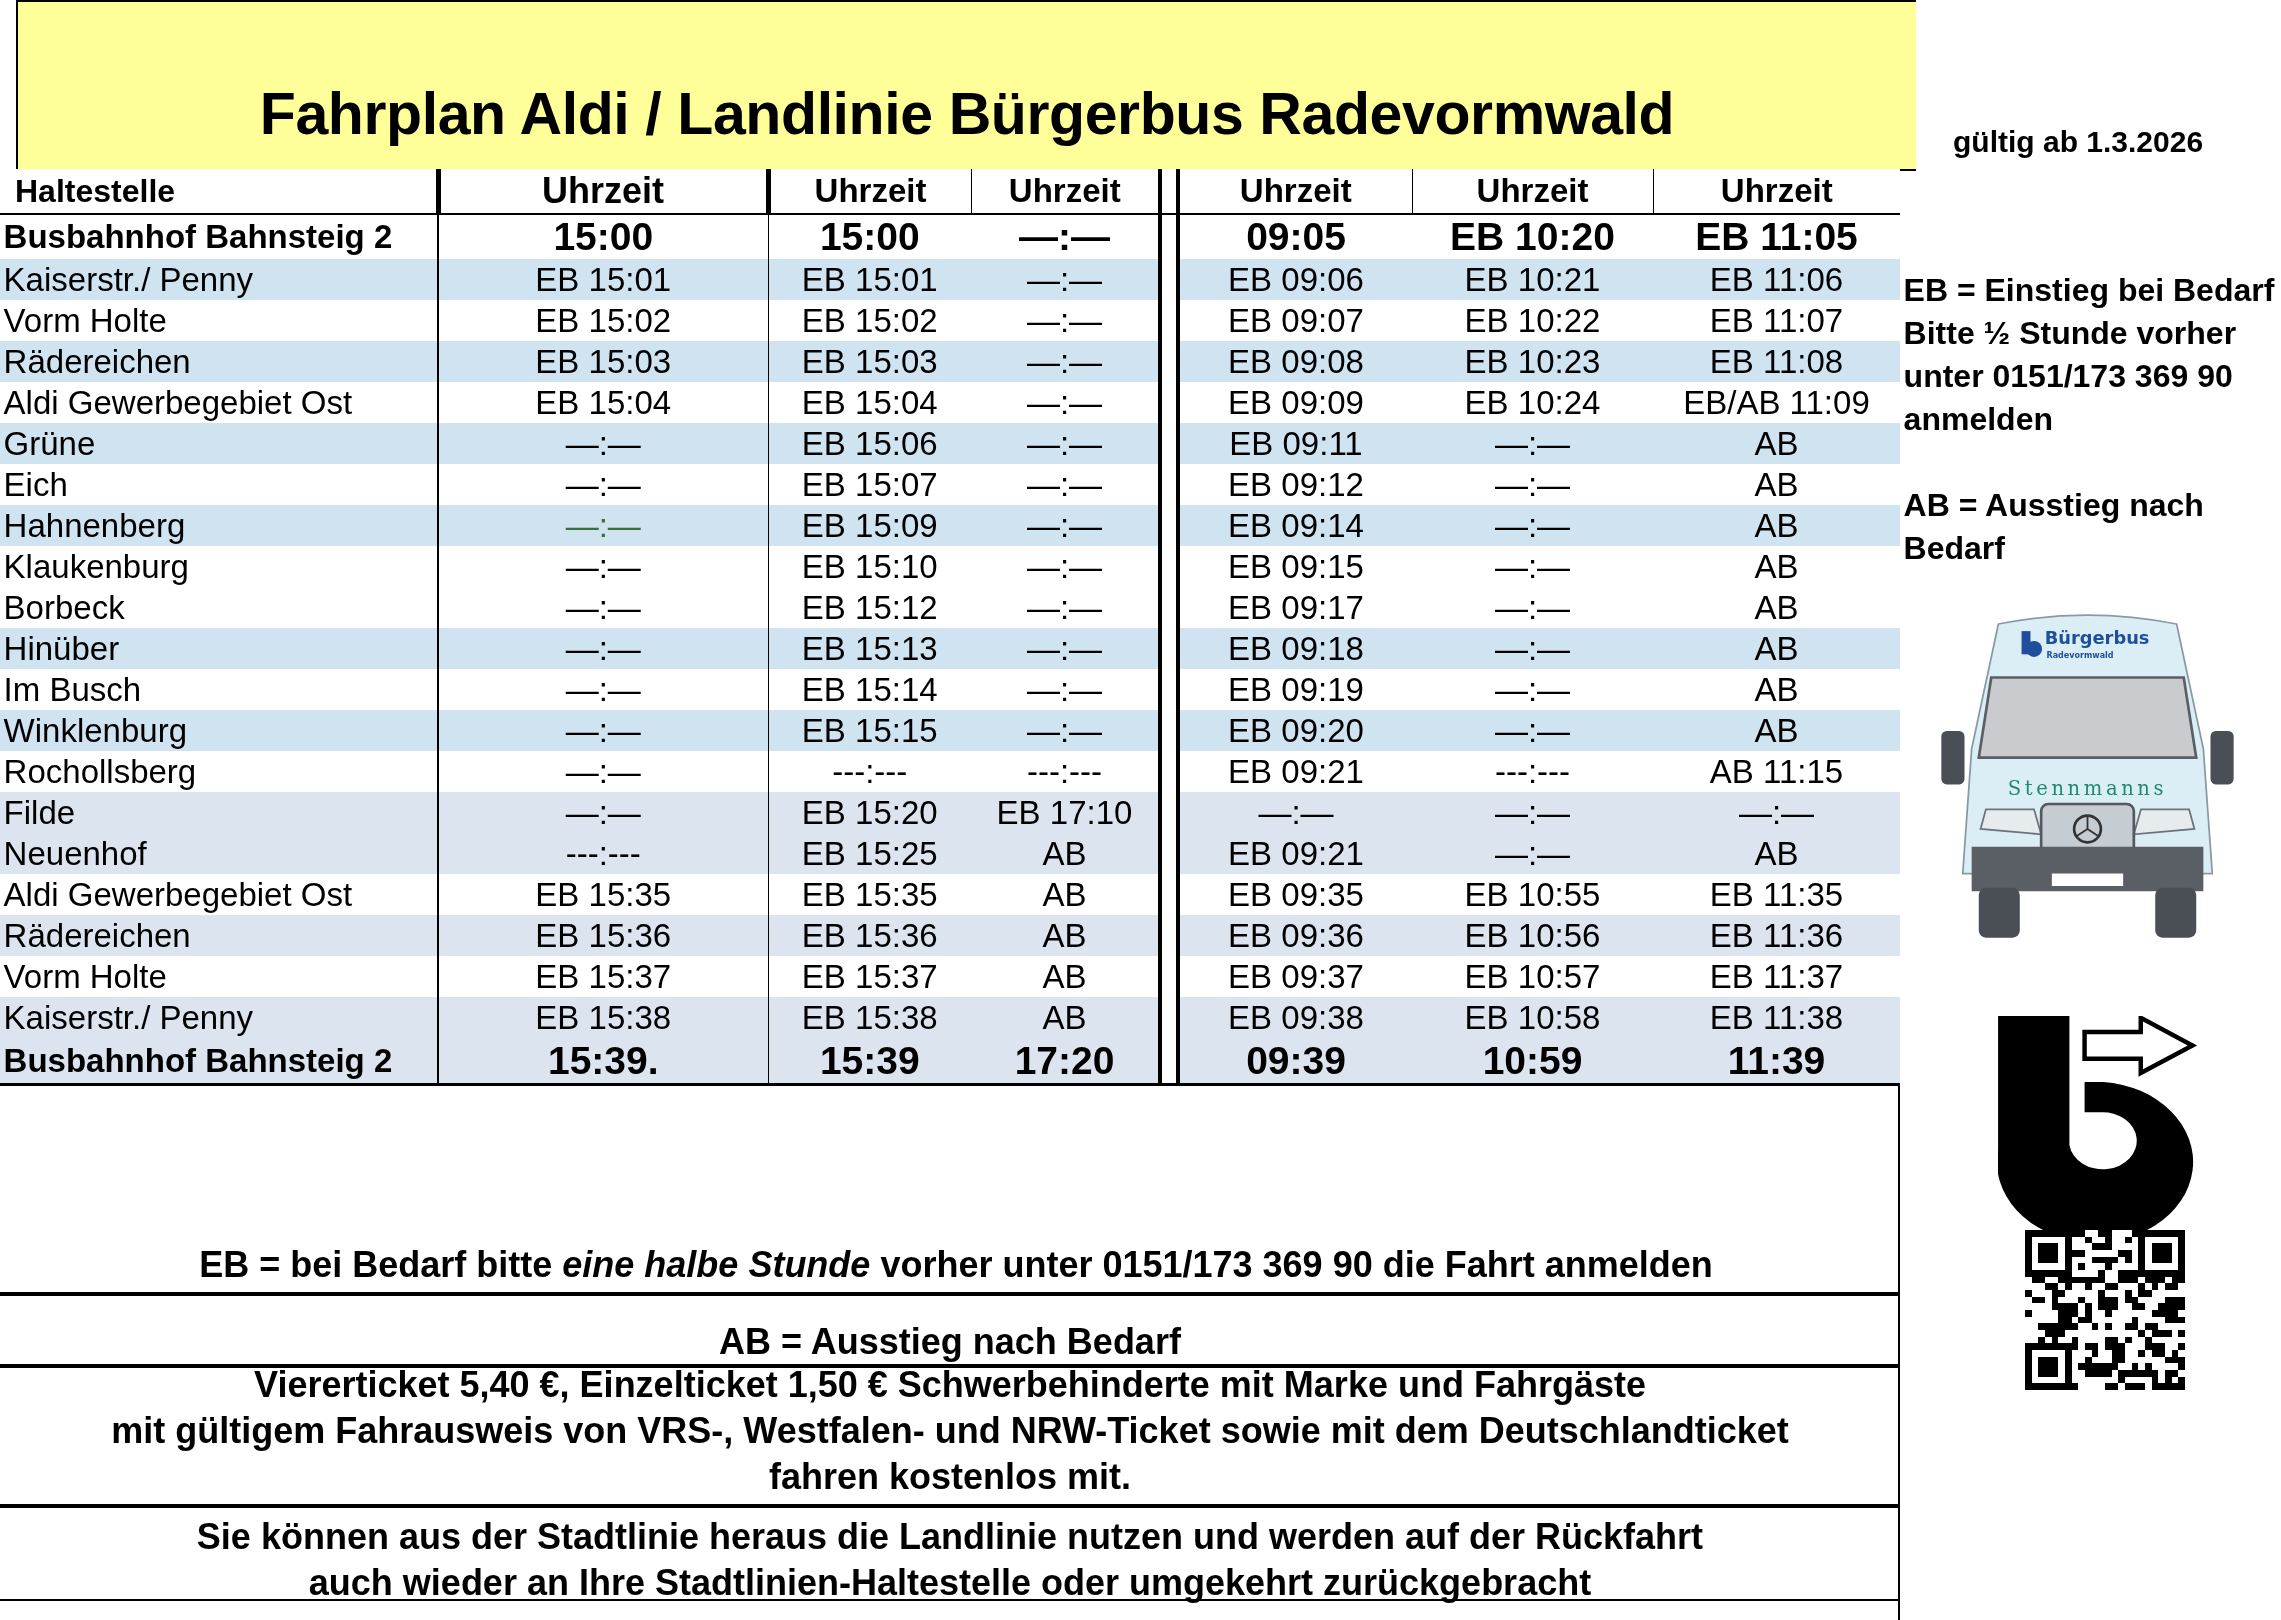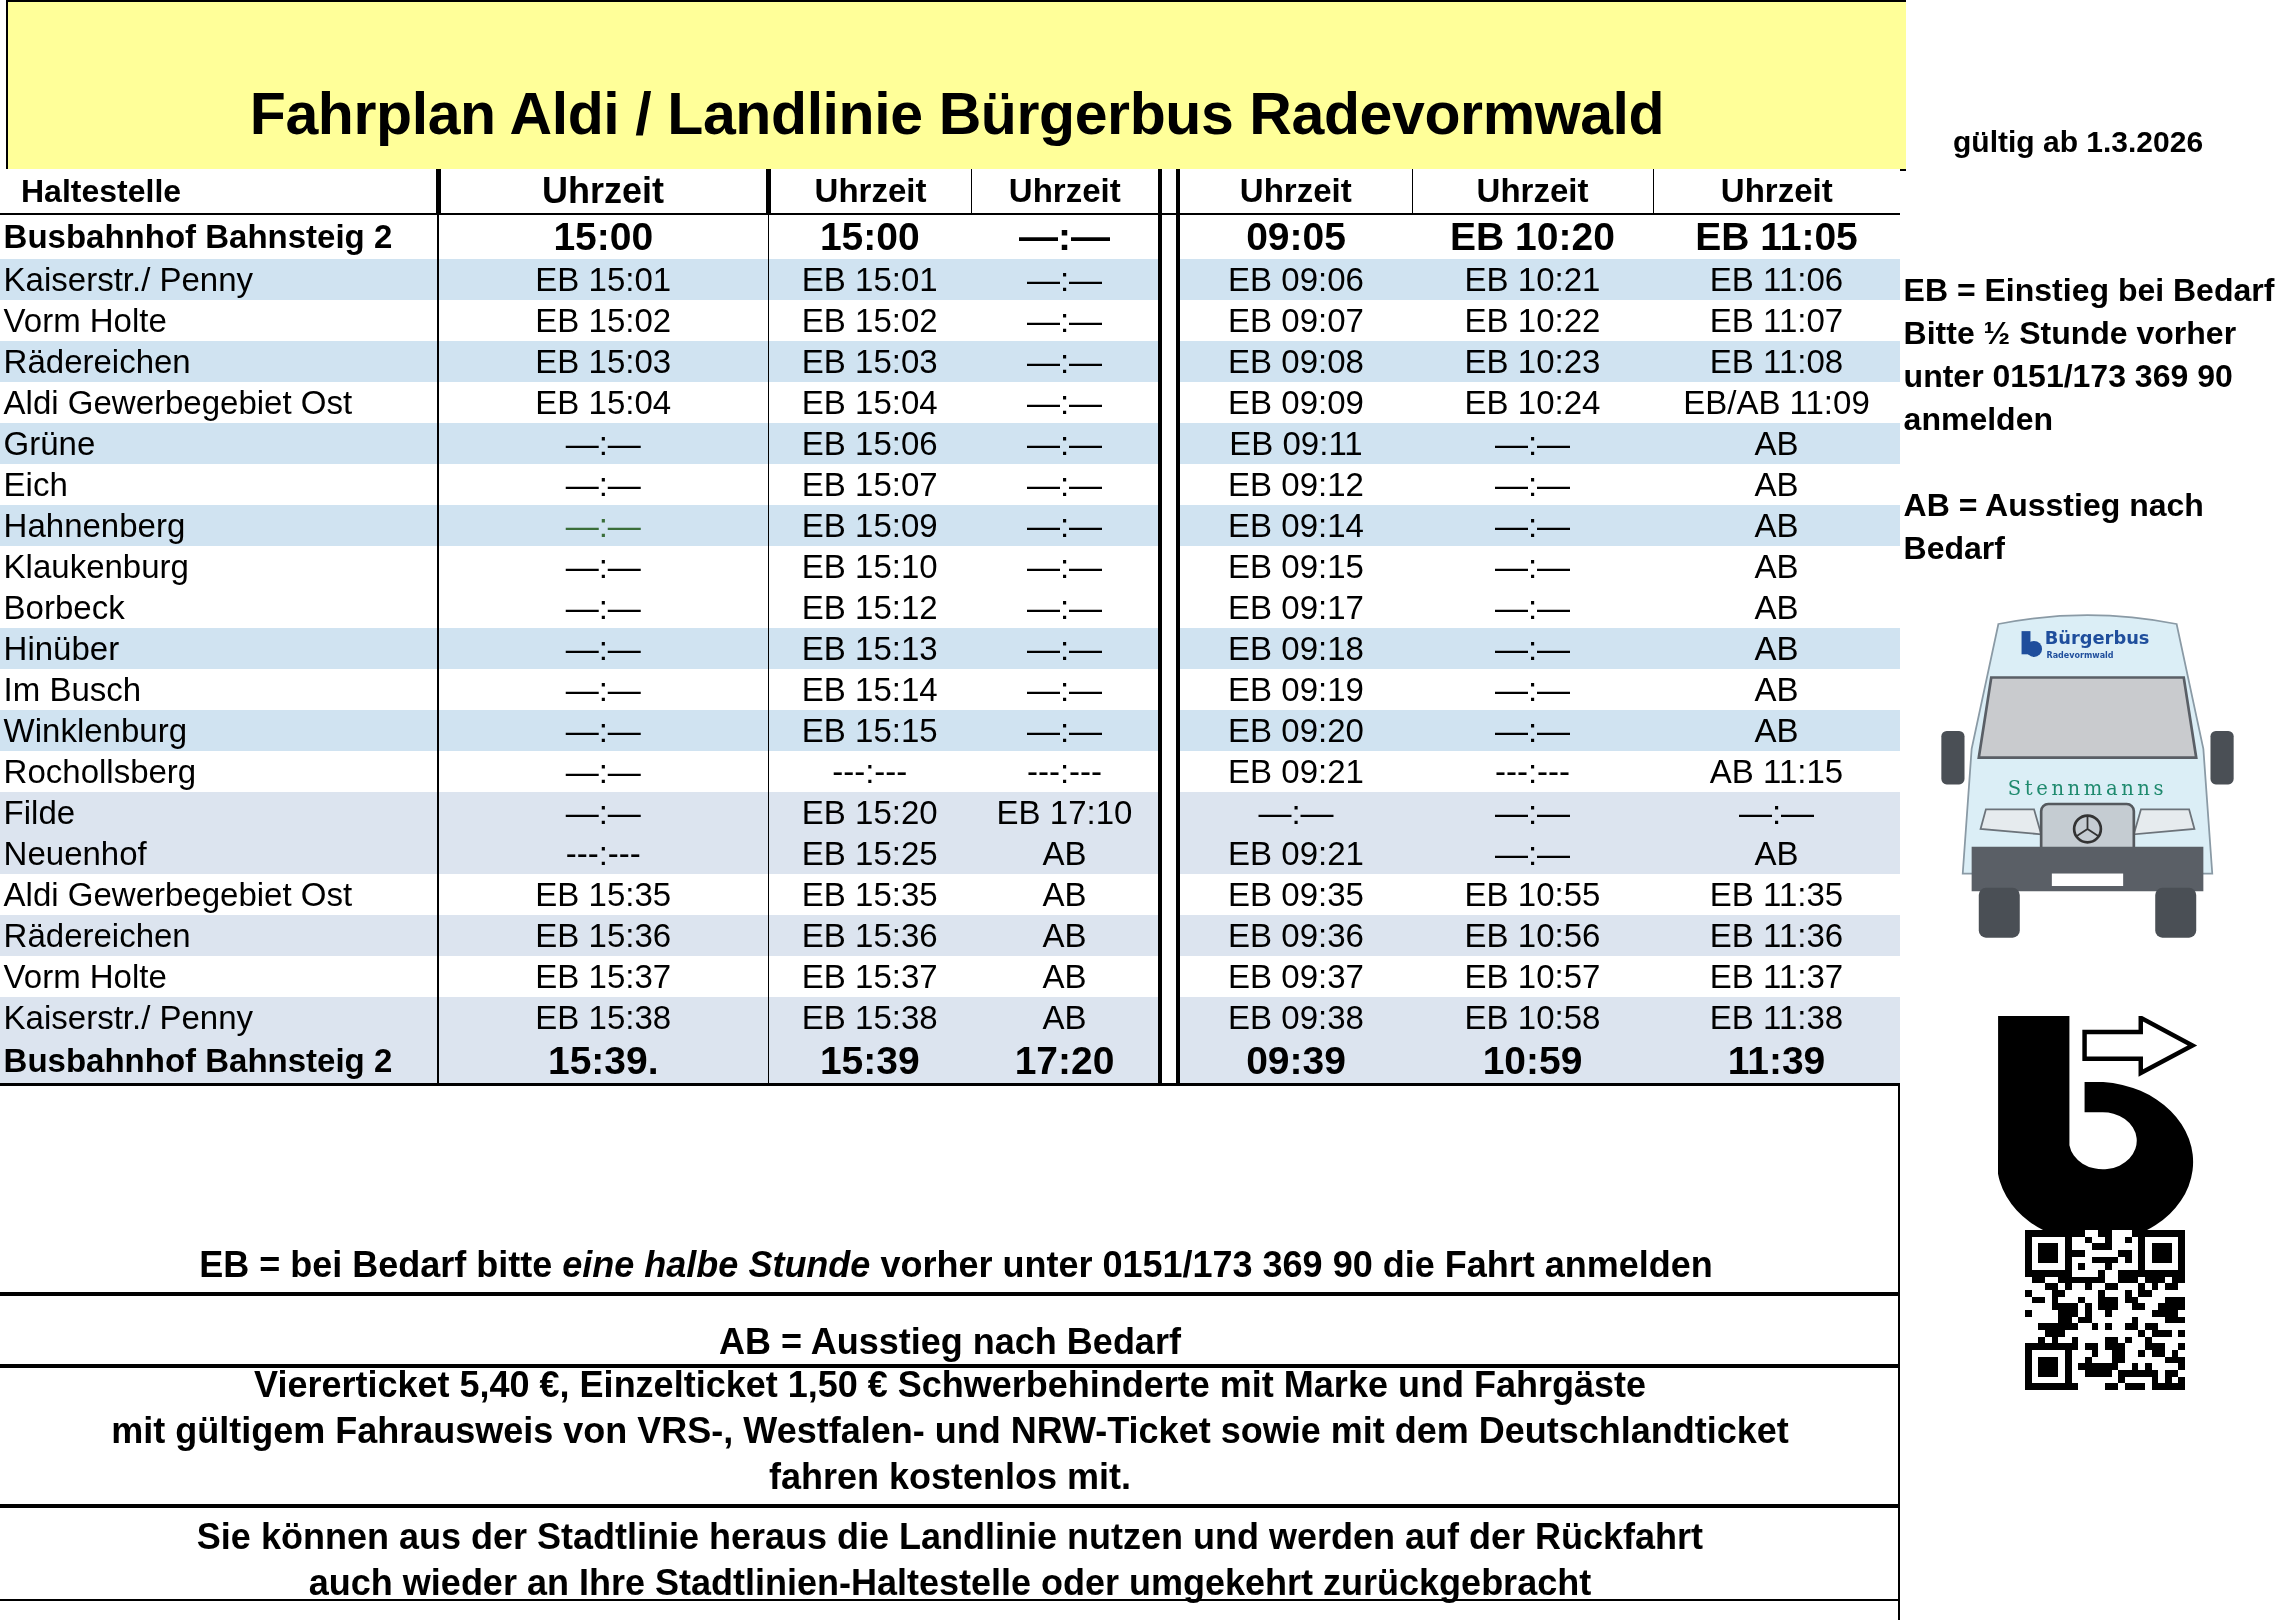--- a/index.html
+++ b/index.html
@@ -1,35 +1,35 @@
 <!DOCTYPE html>
 <html style="font-size:14.3px"><head>
 <meta charset="utf-8">
 <style>
   html, body { margin:0; padding:0; background:#ffffff; }
   body { width:2281px; height:1620px; position:relative; overflow:hidden;
          font-family:"Liberation Sans", sans-serif; color:#000; }
   .sheet { position:absolute; left:0; top:0; width:1900px; height:1620px;
            border-right:2.7px solid #000; box-sizing:border-box; }
-  .title-band { position:absolute; left:6px; top:0; width:1900px; height:171px;
+  .title-band { position:absolute; left:16px; top:0; width:1900px; height:171px;
                 background:#ffff99; border:2.7px solid #000; border-right:none; box-sizing:border-box;
                 display:flex; align-items:flex-end; justify-content:center; padding-bottom:21.4px; }
   .title-band h1 { margin:0; font-size:59px; font-weight:bold; letter-spacing:-0.4px; }
   table.tt { position:absolute; left:0; top:169px; width:1900px; border-collapse:collapse; table-layout:fixed; }
   table.tt td, table.tt th { padding:0; overflow:hidden; white-space:nowrap; }
   col.c-stop { width:438px; } col.c-mo { width:330px; } col.c-mi1 { width:203px; }
   col.c-mi2 { width:189px; } col.c-gap { width:18px; } col.c-di1 { width:234px; }
   col.c-di2 { width:241px; } col.c-di3 { width:247px; }
   .hdr1 th { height:102px; background:#dce4ef; font-size:37px; font-weight:bold; text-align:center;
              line-height:43px; border-top:3.6px solid #000; border-bottom:3.6px solid #000; }
   .hdr1 th.blank { background:#fff; }
   .hdr1 th.mo { border:5.3px solid #000; }
   .hdr2 th { height:44px; font-size:33px; font-weight:bold; text-align:center; background:#fff;
              border-bottom:2.7px solid #000; border-left:1.8px solid #000; }
-  .hdr2 th.stop { text-align:left; padding-left:21px; border-left:none; font-size:32px; }
+  .hdr2 th.stop { text-align:left; padding-left:15px; border-left:none; font-size:32px; }
   .hdr2 th.mo { border-left:5.3px solid #000; border-right:5.3px solid #000; font-size:36px; }
   td.gap { border-left:4.5px solid #000; border-right:4.5px solid #000; background:#fff !important; }
   tbody tr td { height:41px; font-size:33px; text-align:center; }
   tbody tr td.stop { text-align:left; padding-left:3.6px; }
   tbody tr.alt-a td { background:#d0e3f1; }
   tbody tr.alt-b td { background:#dce4ef; }
   tbody tr.white td { background:#fff; }
   tbody tr td.mo { border-left:2.7px solid #000; border-right:1.8px solid #000; }
   tbody tr.bold td { font-weight:bold; font-size:39px; }
   tbody tr.bold td.stop { font-size:33px; }

